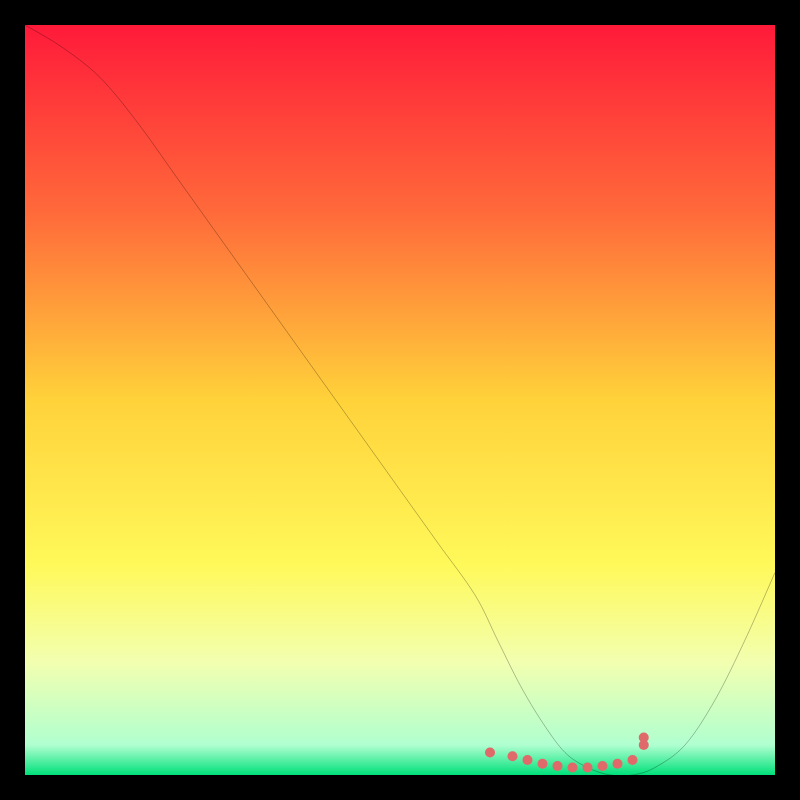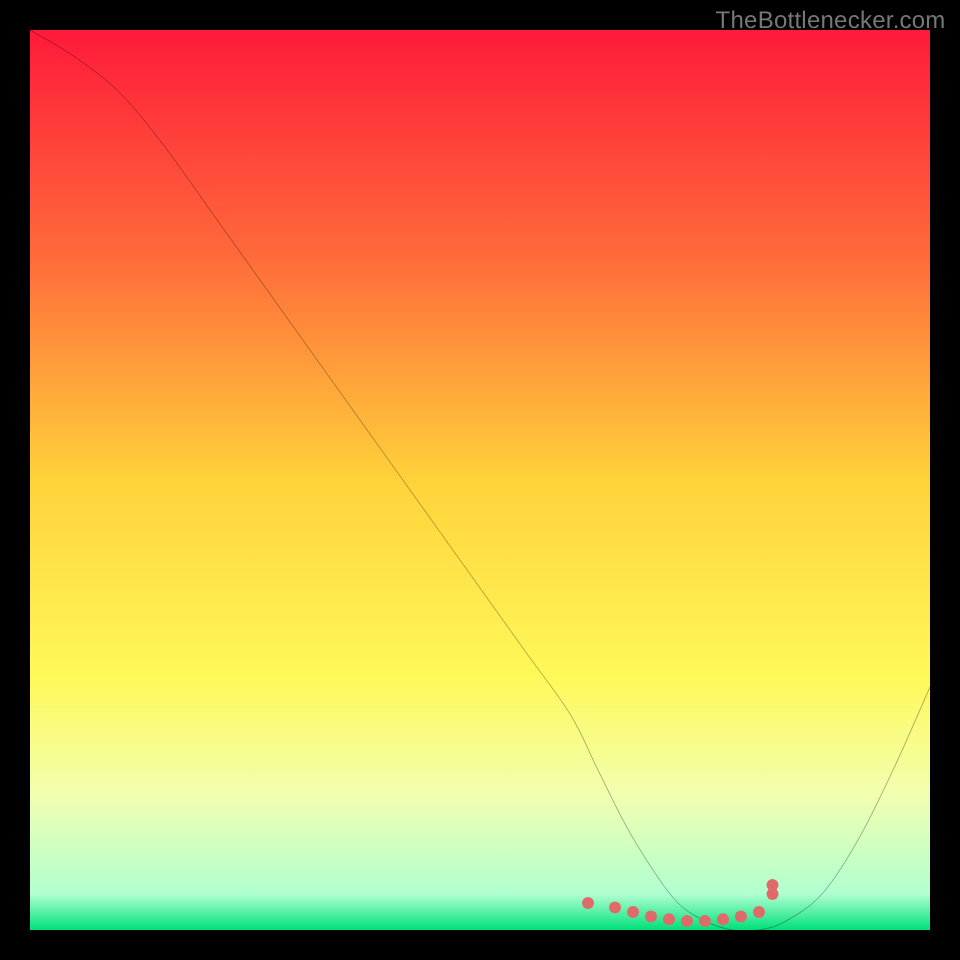--- a/index.html
+++ b/index.html
@@ -32,21 +32,20 @@
     top: 25px;
     width: 750px;
     height: 750px;
     display: block;
   }
 </style>
 </head>
 <body>
 
 <div class="chart-container">
-  <div class="attribution">TheBottlenecker.com</div>
   <svg class="plot" viewBox="0 0 100 100" preserveAspectRatio="none">
     <defs>
       <linearGradient id="bg-grad" x1="0" y1="0" x2="0" y2="1">
           <stop offset="0%" stop-color="#ff1a3a"></stop>
           <stop offset="25%" stop-color="#ff6a3a"></stop>
           <stop offset="50%" stop-color="#ffd23a"></stop>
           <stop offset="72%" stop-color="#fff95a"></stop>
           <stop offset="85%" stop-color="#f2ffb0"></stop>
           <stop offset="96%" stop-color="#b0ffd0"></stop>
           <stop offset="100%" stop-color="#00e07a"></stop>

